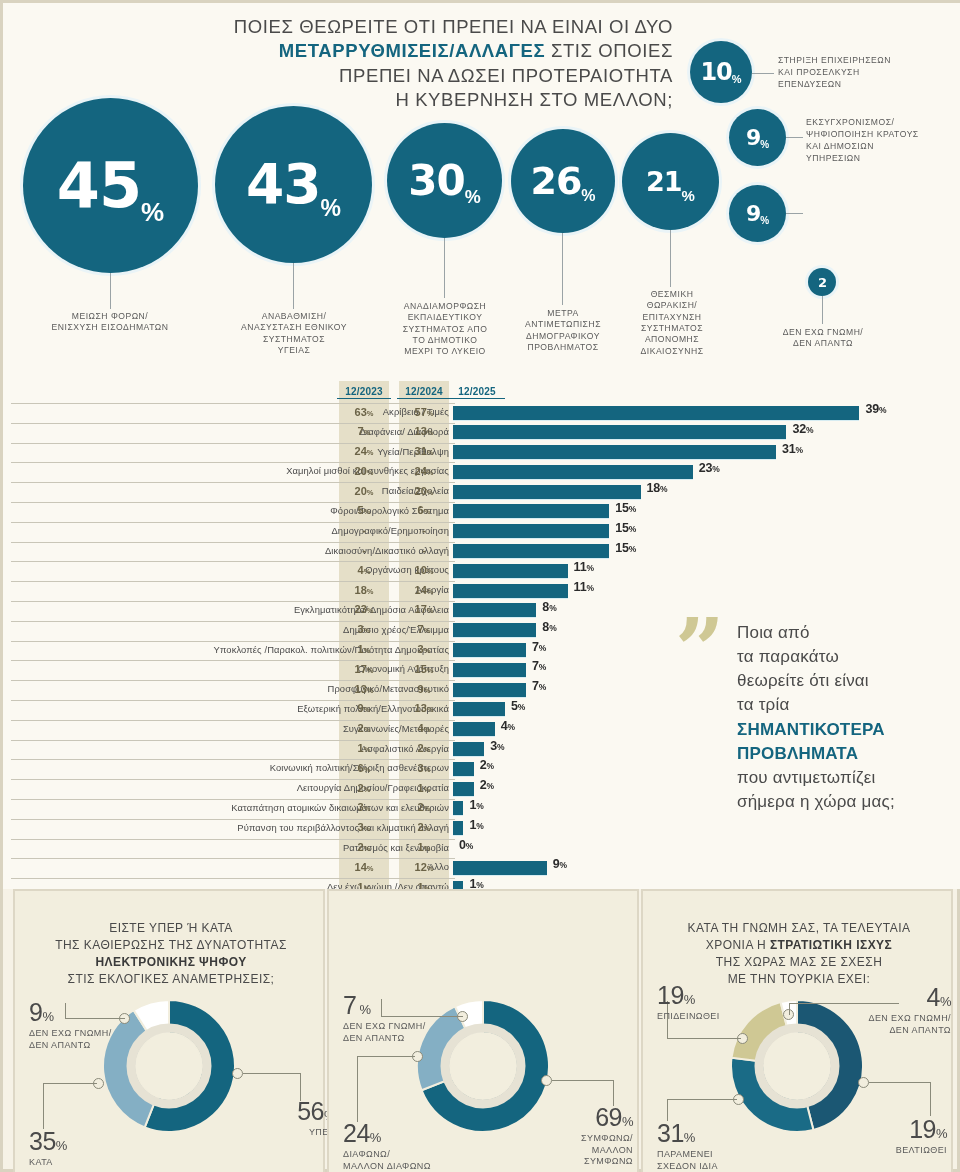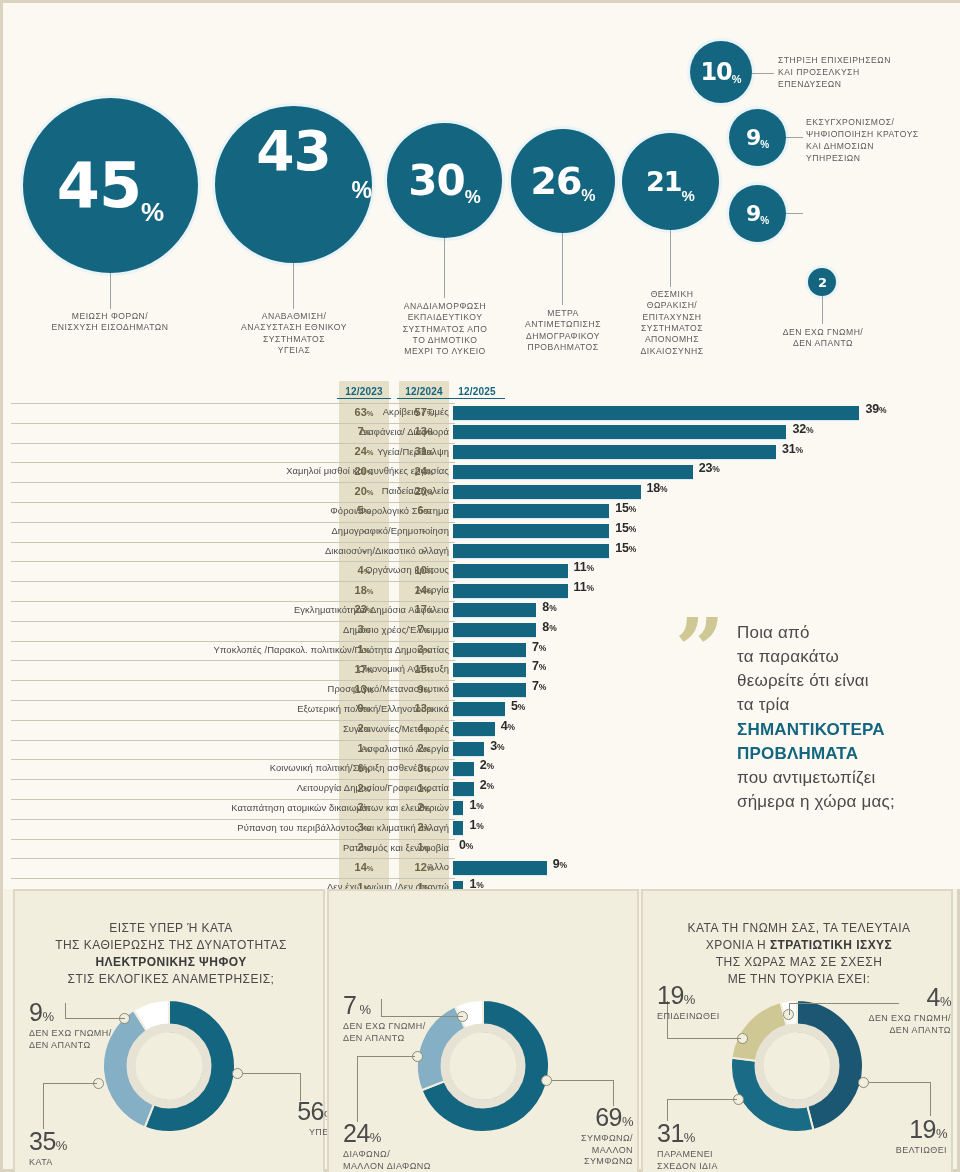--- a/index.html
+++ b/index.html
@@ -116,30 +116,36 @@
   .dlab{position:absolute;font-size:9px;line-height:1.28;letter-spacing:.4px;color:#5a5a5a;}
   .dnum{font-size:25px;font-weight:400;color:#4a4a4a;letter-spacing:-.5px;font-family:"Liberation Sans",sans-serif;}
 </style>
 </head>
 <body>
 
 <div class="page">
 
   <div class="sec1">
 
+    <div class="title">
+      <span>ΠΟΙΕΣ ΘΕΩΡΕΙΤΕ ΟΤΙ ΠΡΕΠΕΙ ΝΑ ΕΙΝΑΙ ΟΙ ΔΥΟ</span><br>
+      <b>ΜΕΤΑΡΡΥΘΜΙΣΕΙΣ/ΑΛΛΑΓΕΣ</b><span> ΣΤΙΣ ΟΠΟΙΕΣ</span><br>
+      <span>ΠΡΕΠΕΙ ΝΑ ΔΩΣΕΙ ΠΡΟΤΕΡΑΙΟΤΗΤΑ</span><br>
+      <span>Η ΚΥΒΕΡΝΗΣΗ ΣΤΟ ΜΕΛΛΟΝ;</span>
+    </div>
 
     <div class="bub" style="left:20px;top:95px;width:175px;height:175px;">
       <span class="num" style="font-size:62px;">45</span>
         <span class="pct" style="font-size:26px;align-self:flex-end;margin-bottom:48px;">%</span>
     </div>
     <div class="stem" style="left:107px;top:270px;height:36px;"></div>
     <div class="blabel" style="left:17px;top:308px;width:180px;white-space:pre-line;">ΜΕΙΩΣΗ ΦΟΡΩΝ/
 ΕΝΙΣΧΥΣΗ ΕΙΣΟΔΗΜΑΤΩΝ</div>
 
-    <div class="bub" style="left:212px;top:103px;width:157px;height:157px;flex-direction:column;">
+    <div class="bub" style="left:212px;top:103px;width:157px;height:157px;">
       <span class="num" style="font-size:55px;">43</span>
         <span class="pct" style="font-size:23px;align-self:flex-end;margin-bottom:43px;">%</span>
     </div>
     <div class="stem" style="left:290px;top:260px;height:46px;"></div>
     <div class="blabel" style="left:205px;top:308px;width:172px;white-space:pre-line;">ΑΝΑΒΑΘΜΙΣΗ/
 ΑΝΑΣΥΣΤΑΣΗ ΕΘΝΙΚΟΥ
 ΣΥΣΤΗΜΑΤΟΣ
 ΥΓΕΙΑΣ</div>
 
     <div class="bub" style="left:384px;top:120px;width:115px;height:115px;">

